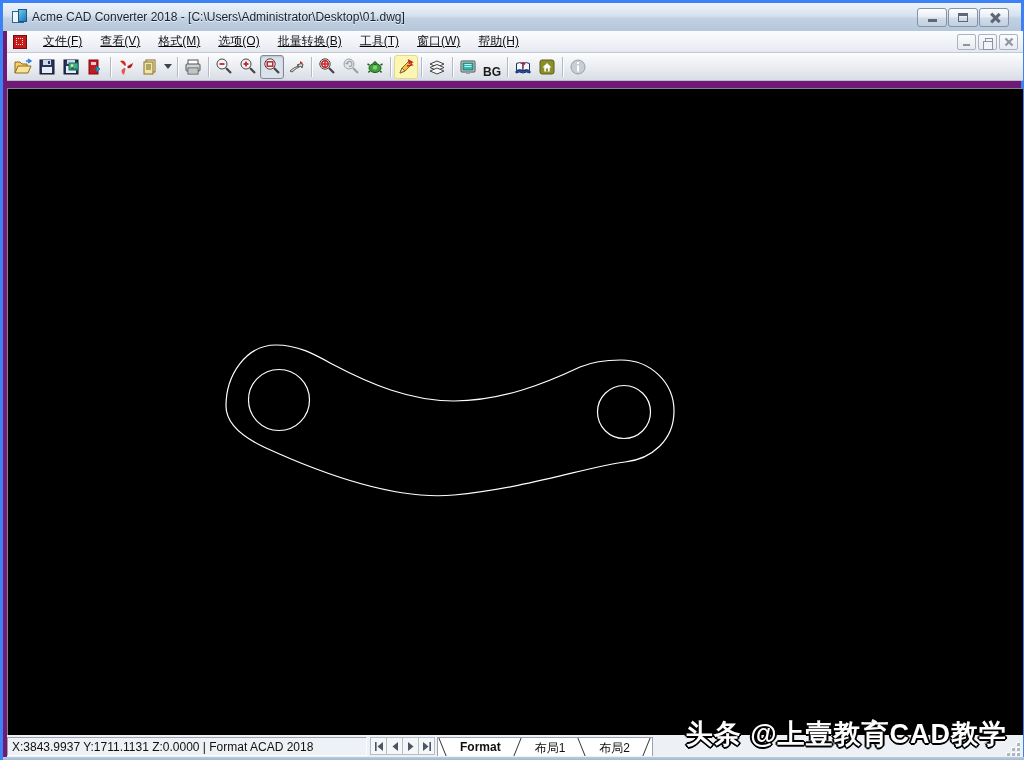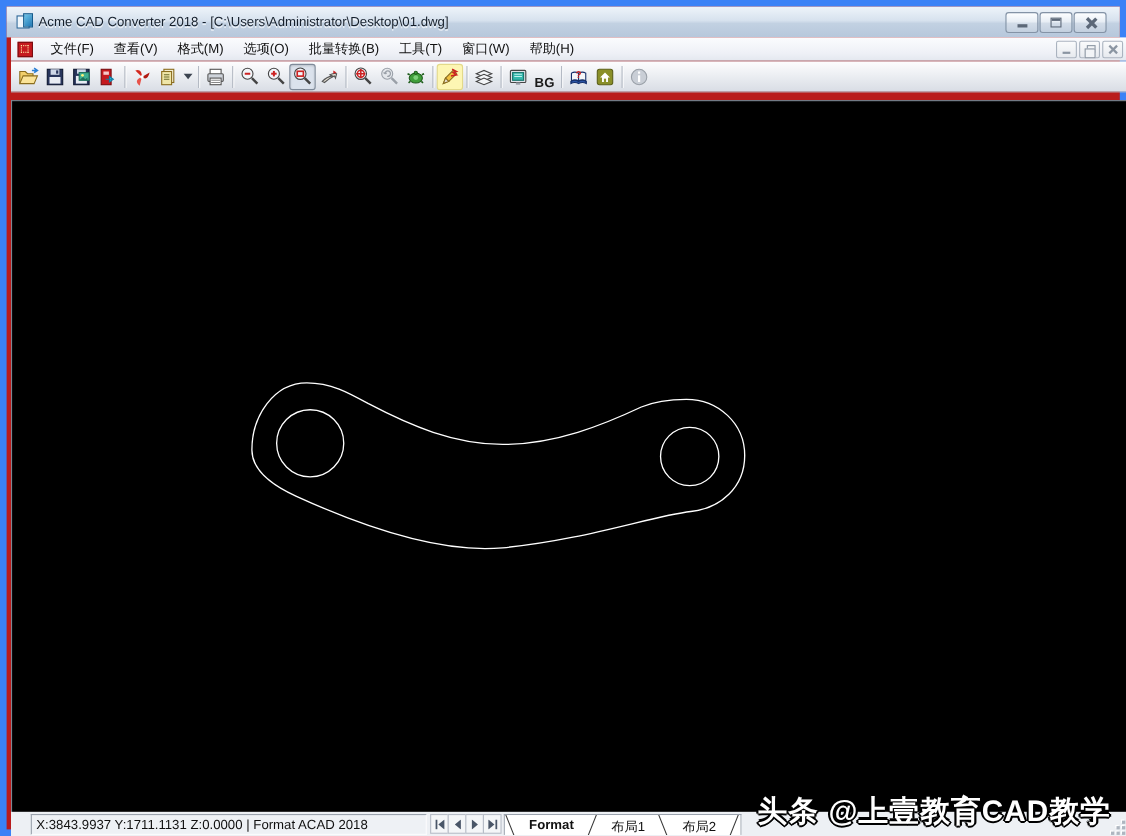--- a/index.html
+++ b/index.html
@@ -1,20 +1,20 @@
 <!DOCTYPE html>
 <html><head>
 <meta charset="utf-8">
 <style>
   * { margin:0; padding:0; box-sizing:border-box; }
   html,body { width:1024px; height:760px; overflow:hidden;
     font-family:"Liberation Sans", sans-serif; }
 
   .window { position:absolute; inset:0; width:1024px; height:760px;
-    background:#b91c1c; border:6px solid #3b82f6; }
+    background:#701a75; border:3px solid #3b82f6; }
 
   
   .titlebar { position:absolute; left:0; top:0; width:100%; height:28px;
     background:linear-gradient(#eef4fa 0%, #d7e2ee 45%, #c2d1e2 55%, #b6c7db 100%);
     display:flex; align-items:center; padding:0 6px; }
   .app-icon { width:16px; height:16px; margin:0 5px 0 2px; position:relative; flex:0 0 auto; }
   .app-icon .sheet { position:absolute; left:1px; top:2px; width:12px; height:12px;
     background:#eef6fc; border:1px solid #2a6496; }
   .app-icon .blade { position:absolute; right:0; top:0; width:9px; height:13px;
     background:linear-gradient(135deg,#6fc6ea,#1f77b4); border:1px solid #125a8c; }
@@ -28,21 +28,21 @@
   .glyph-max::before { content:""; position:absolute; left:0; top:0; right:0; height:2px; background:#5c6878; }
   .glyph-close { position:relative; width:11px; height:11px; }
   .glyph-close::before,.glyph-close::after { content:""; position:absolute; left:5px; top:0;
     width:2.5px; height:12px; background:#5c6878; }
   .glyph-close::before { transform:rotate(45deg); }
   .glyph-close::after { transform:rotate(-45deg); }
 
   
   .menubar { position:absolute; left:4px; top:28px; width:1016px; height:22px;
     background:linear-gradient(#fbfcfe,#eef0f6 70%, #e4e8ef);
-    border-bottom:1px solid #c3cad4; display:flex; align-items:center; padding:0 2px; }
+    border-bottom:1px solid #c3cad4; display:flex; align-items:center; padding:0 2px;text-decoration:underline; }
   .doc-icon { width:16px; height:16px; margin:0 6px 0 3px; position:relative; flex:0 0 auto; }
   .doc-icon .page { position:absolute; inset:1px; background:#c6191e; border:1px solid #7a0d10; }
   .doc-icon .mark { position:absolute; left:4px; top:4px; width:7px; height:7px;
     border:1px dotted #ffe9a8; }
   .menu-item { font-size:12px; color:#111; padding:3px 9px; white-space:nowrap; }
   .mdi-btns { margin-left:auto; display:flex; gap:2px; padding-right:3px; }
   .mdibtn { width:19px; height:16px; border:1px solid #aab3bf; border-radius:2px;
     background:linear-gradient(#fafbfc,#e7eaef); display:flex; align-items:center; justify-content:center; }
   .mglyph-min { width:7px; height:2px; background:#8b95a2; margin-top:6px; }
   .mglyph-restore { width:8px; height:7px; border:1px solid #8b95a2; position:relative; margin-left:2px; }
@@ -75,21 +75,21 @@
     border-bottom:1px solid #f4f6f8; }
   .canvas svg { position:absolute; inset:0; }
   .watermark { position:absolute; right:16px; bottom:-12px; font-size:27px; font-weight:bold;
     color:#fff; white-space:nowrap; letter-spacing:1px;
     text-shadow:-2px 0 0 #000, 2px 0 0 #000, 0 -2px 0 #000, 0 2px 0 #000,
       -1px -1px 0 #000, 1px 1px 0 #000, -1px 1px 0 #000, 1px -1px 0 #000; z-index:5; }
 
   
   .statusbar { position:absolute; left:4px; top:732px; width:1016px; height:22px;
     background:#edf0f4; display:flex; align-items:center; font-size:12px; color:#111; }
-  .coord-panel { width:360px; height:19px; margin-left:18px; padding:2px 4px 0 4px;
+  .coord-panel { width:360px; height:19px; margin-left:0; padding:2px 4px 0 4px;
     border:1px solid; border-color:#9aa2ad #fbfcfd #fbfcfd #9aa2ad; background:#eef1f5;
     white-space:nowrap; overflow:hidden; }
   .navbtns { display:flex; margin-left:4px; gap:0; }
   .navbtn { width:17px; height:18px; border:1px solid #b7bdc7; background:#f4f6f8;
     display:flex; align-items:center; justify-content:center; margin-left:-1px; }
   .navbtn svg { display:block; }
   .tabs { display:flex; align-items:stretch; height:19px; margin-left:2px;
     background:#fff; border:1px solid #9aa2ad; border-bottom:none; }
   .tab { position:relative; padding:2px 12px 0 12px; background:#fff; white-space:nowrap; }
   .tab.active { font-weight:bold; }

